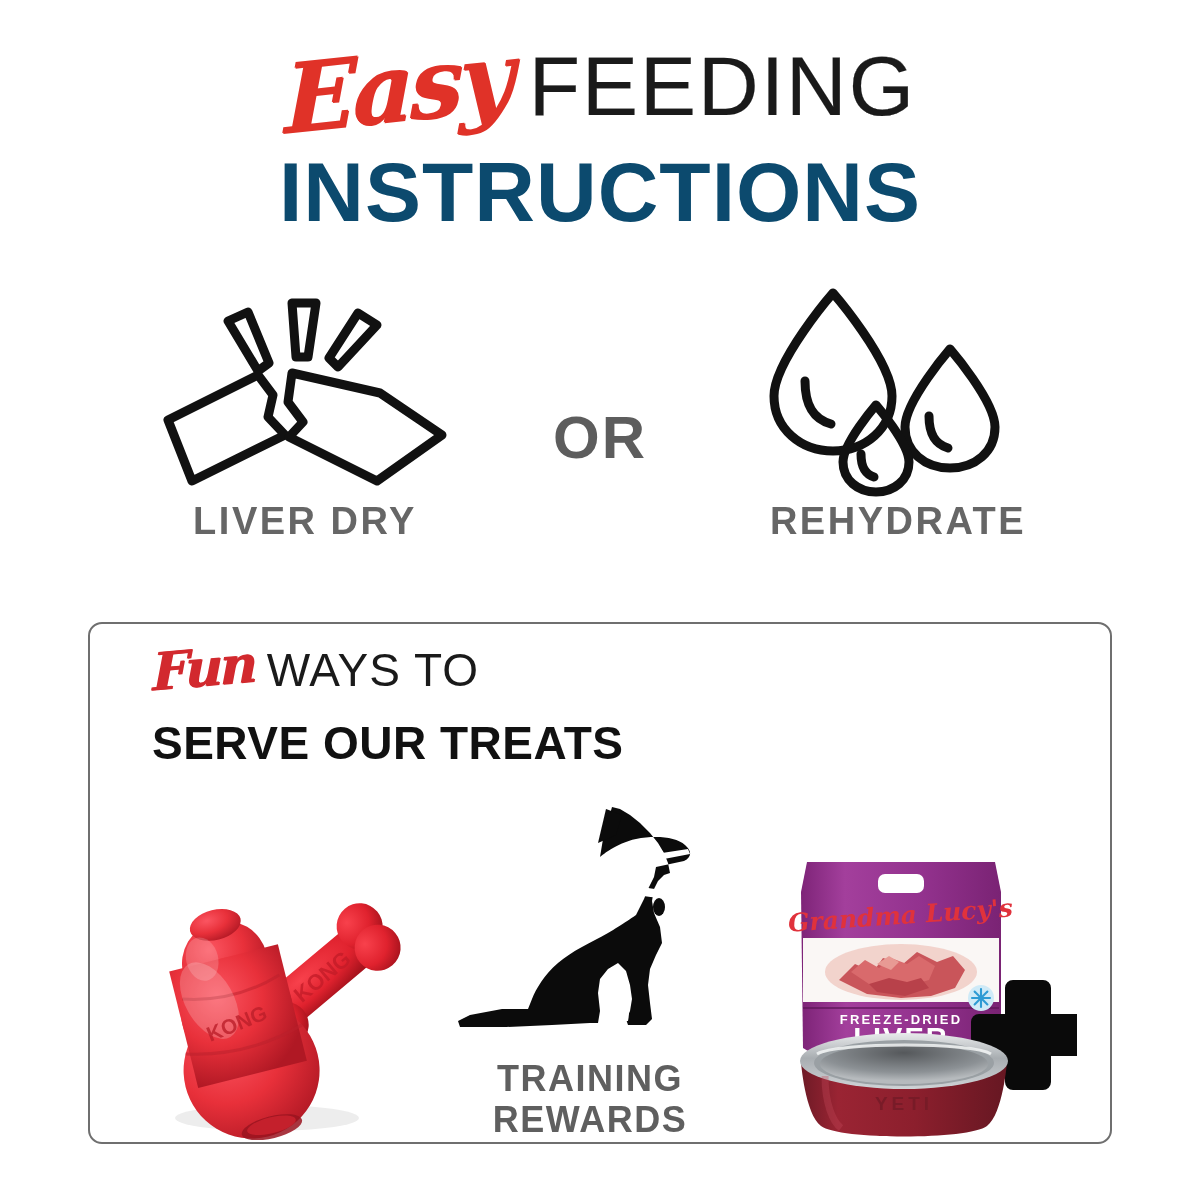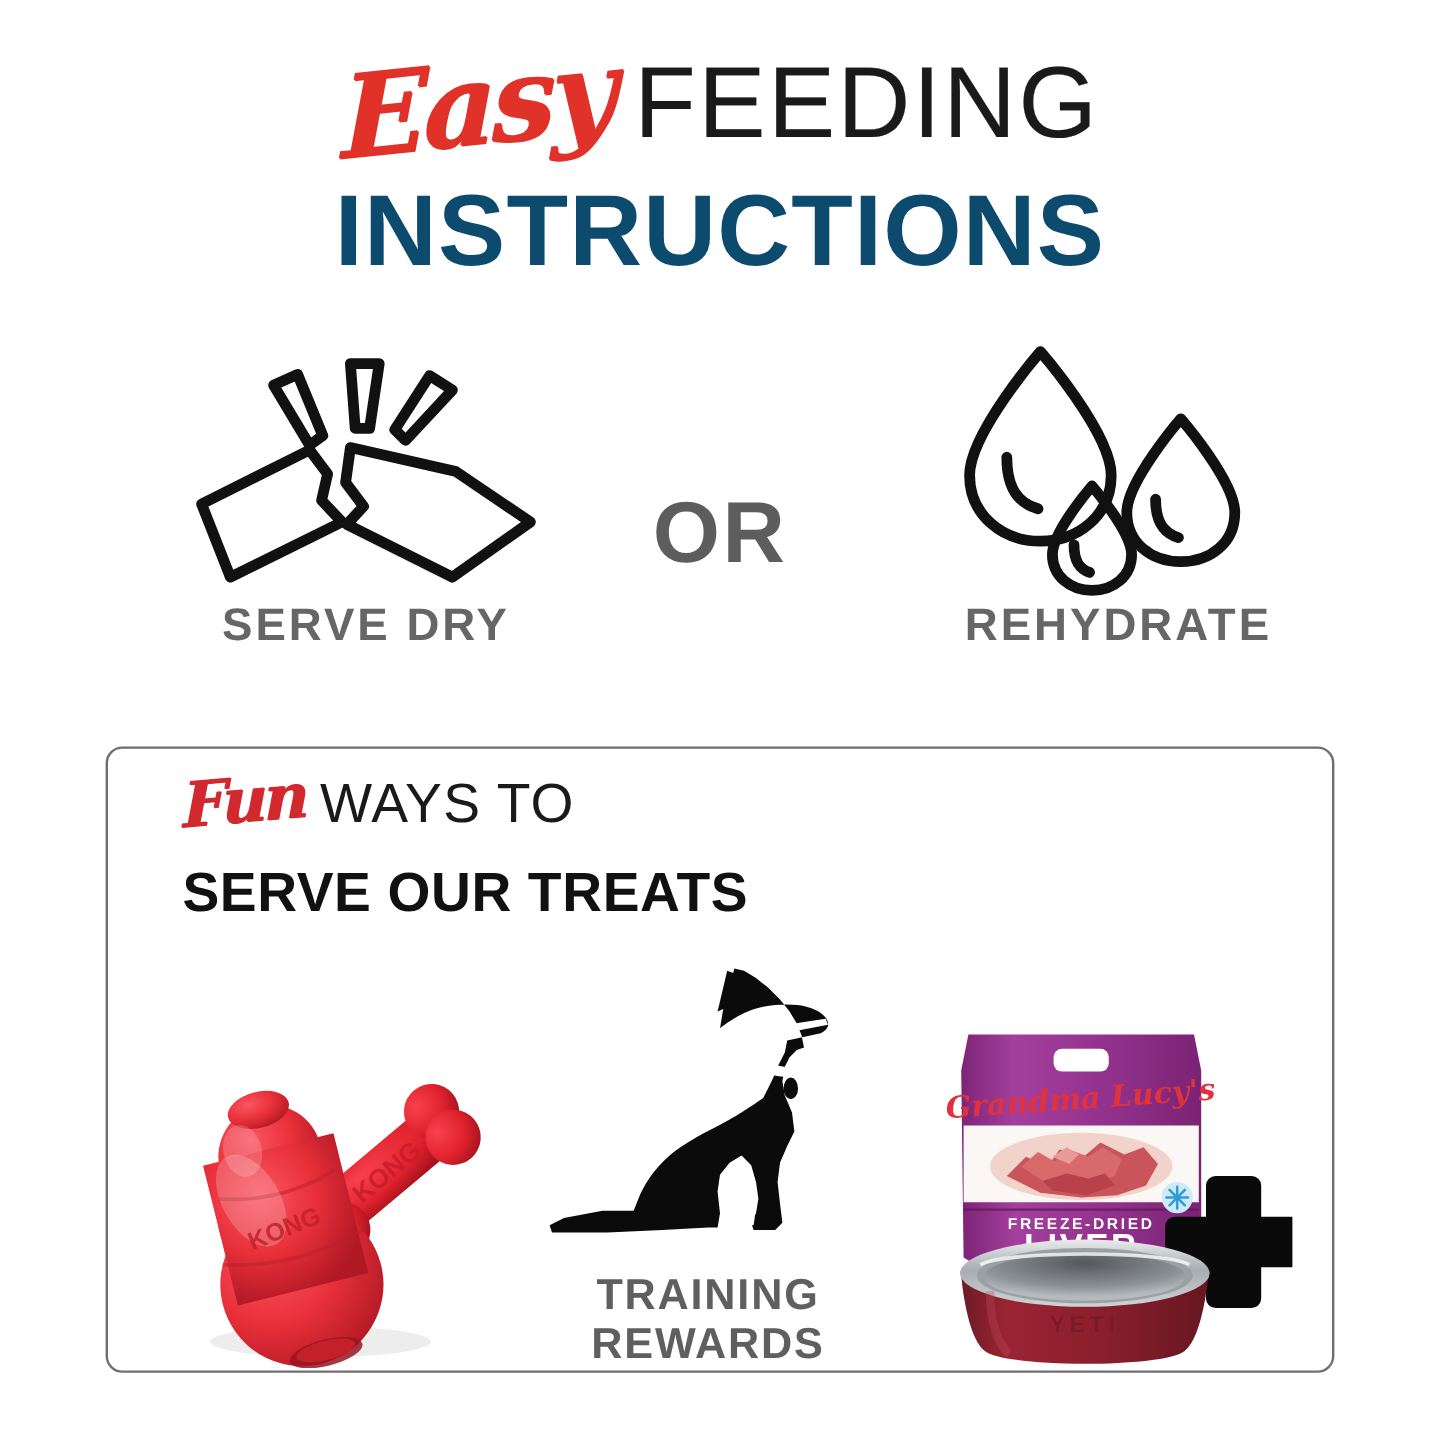--- a/index.html
+++ b/index.html
@@ -60,30 +60,30 @@
 
   
   .top-row{
     position:absolute; left:0; top:285px; width:1200px; height:300px;
   }
   .top-col{
     position:absolute; top:0; width:420px; height:300px;
     display:flex; flex-direction:column; align-items:center; justify-content:flex-start;
   }
   .top-col.left{ left:95px; }
-  .top-col.right{ left:722px; }
+  .top-col.right{ left:688px; }
   .top-art{ height:215px; display:flex; align-items:center; justify-content:center; }
   .top-label{
     font-weight:700; font-size:38px; letter-spacing:2.5px;
     color:#666666; text-align:center;
   }
   .or-word{
     position:absolute; left:0; top:118px; width:1200px;
     text-align:center;
-    font-weight:700; font-size:72px; letter-spacing:2px;
+    font-weight:700; font-size:60px; letter-spacing:2px;
     color:#5d5d5d;
   }
 
   
   .panel{
     position:absolute; left:88px; top:622px;
     width:1024px; height:522px;
     border:2px solid #6f6f6f;
     border-radius:14px;
     background:#fff;
@@ -153,21 +153,21 @@
       <svg width="330" height="215" viewBox="0 0 330 215">
         <g fill="none" stroke="#111" stroke-width="9" stroke-linejoin="round" stroke-linecap="round">
           <path d="M152 18 L176 18 L168 72 L156 72 Z"></path>
           <path d="M88 36 L108 27 L129 78 L118 86 Z"></path>
           <path d="M218 28 L237 40 L198 82 L189 73 Z"></path>
           <path d="M28 135 L118 90 L133 110 L128 132 L145 150 L52 196 Z"></path>
           <path d="M152 88 L240 108 L302 150 L237 196 L149 152 L163 137 L148 117 Z"></path>
         </g>
       </svg>
     </div>
-    <div class="top-label">SERVE DRY</div>
+    <div class="top-label">LIVER DRY</div>
   </div>
 
   <div class="or-word">OR</div>
 
   <div class="top-col right">
     <div class="top-art">
       <svg width="330" height="215" viewBox="0 0 330 215">
         <g fill="none" stroke="#111" stroke-width="9" stroke-linejoin="round" stroke-linecap="round">
           <path d="M100 8 C100 8 41 76 41 111 C41 144 68 166 100 166 C132 166 159 144 159 111 C159 76 100 8 100 8 Z"></path>
           <path d="M72 96 C72 120 80 134 98 139"></path>

